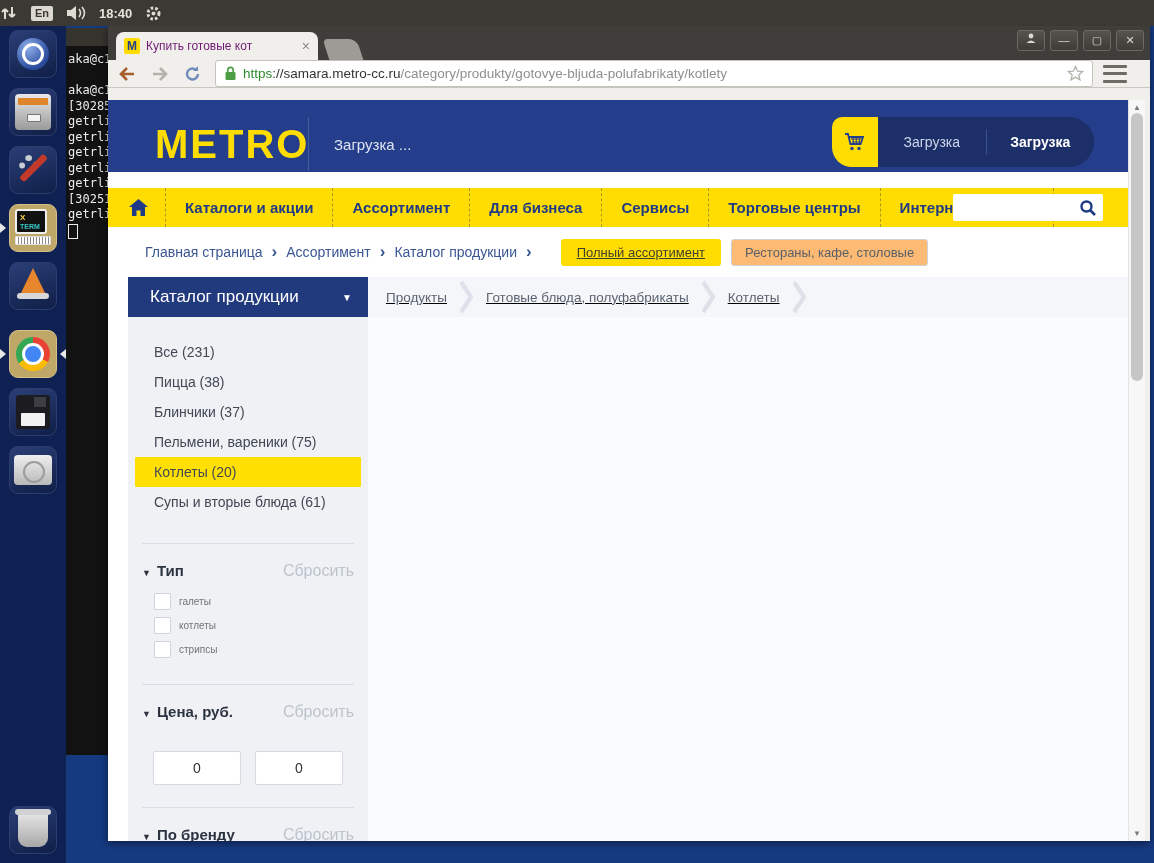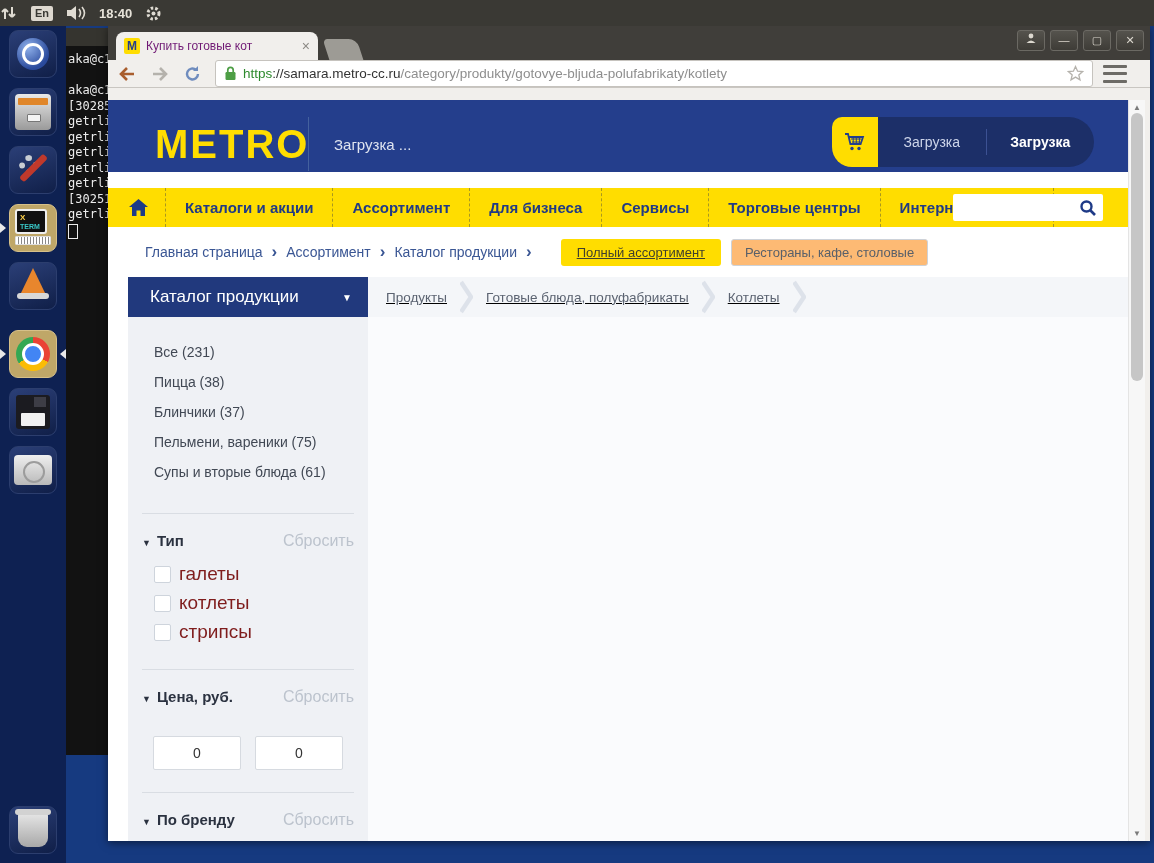--- a/index.html
+++ b/index.html
@@ -115,21 +115,21 @@
   .cats{padding-top:20px;}
   .cat-item{height:30px;line-height:30px;padding-left:26px;font-size:14px;color:#414854;white-space:nowrap;}
   .cat-item.active{background:#ffe000;margin:0 7px;padding-left:19px;border-radius:1px;}
   .fdivider{border-top:1px solid #d9dde3;margin:26px 14px 0 14px;}
   .fhead{display:flex;align-items:center;justify-content:space-between;padding:18px 14px 0 14px;}
   .fhead .ft{font-size:15px;font-weight:bold;color:#2b3240;}
   .fhead .tri{font-size:9px;color:#2b3240;margin-right:6px;}
   .fhead .reset{font-size:16px;color:#bcc3cd;}
   .chkrow{display:flex;align-items:center;gap:8px;padding:7px 0 0 26px;}
   .chk{width:15px;height:15px;background:#fff;border:1px solid #ced4dc;border-radius:2px;flex:none;}
-  .chklab{font-size:19px;color:#7f1d1d;}
+  .chklab{font-size:10px;color:#737373;}
   .pricerow{display:flex;gap:14px;padding:30px 0 0 25px;}
   .pricebox{width:88px;height:34px;background:#fff;border:1px solid #d6dae0;border-radius:2px;text-align:center;font-size:14px;color:#333;
     font-family:"Liberation Sans",sans-serif;box-sizing:border-box;outline:none;}
   .mainarea{position:absolute;left:260px;top:217px;width:760px;height:524px;background:#fafbfd;}
   
   .scrollbar{position:absolute;left:1020px;top:0;width:17px;height:741px;background:#f7f7f7;border-left:1px solid #e4e4e4;box-sizing:border-box;}
   .sb-arrow{position:absolute;left:0;width:16px;text-align:center;font-size:8px;color:#7a7a7a;}
   .sb-thumb{position:absolute;left:2px;top:13px;width:12px;height:268px;background:#c6c6c6;border-radius:6px;}
   .rframe{position:absolute;left:1037px;top:0;width:5px;height:741px;background:#f1efec;}
 </style>
@@ -343,20 +343,21 @@
             <path d="M1 2 L11 17 L1 32" stroke="#dde2ea" stroke-width="4.5" fill="none"></path>
           </svg>
       </div>
 
       <div class="sidebar">
         <div class="cats">
           <div class="cat-item">Все (231)</div>
           <div class="cat-item">Пицца (38)</div>
           <div class="cat-item">Блинчики (37)</div>
           <div class="cat-item">Пельмени, вареники (75)</div>
+          <div class="cat-item active">Котлеты (20)</div>
           <div class="cat-item">Супы и вторые блюда (61)</div>
         </div>
         <div class="fdivider"></div>
         <div class="fhead">
           <span><span class="tri">▼</span><span class="ft">Тип</span></span>
           <span class="reset">Сбросить</span>
         </div>
         <div style="padding-top:6px">
           <div class="chkrow">
             <span class="chk"></span>

